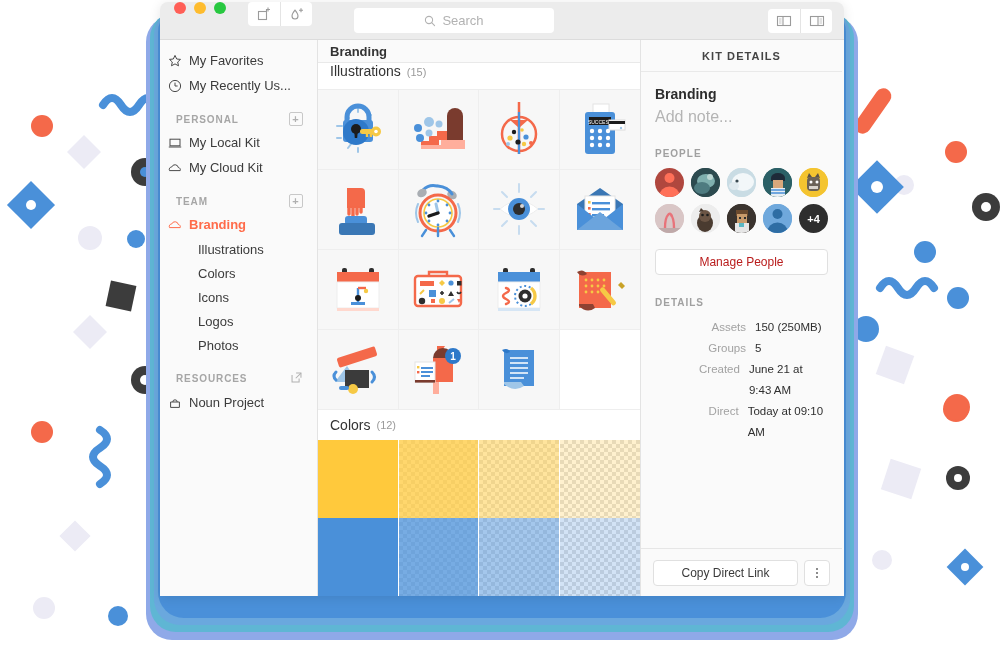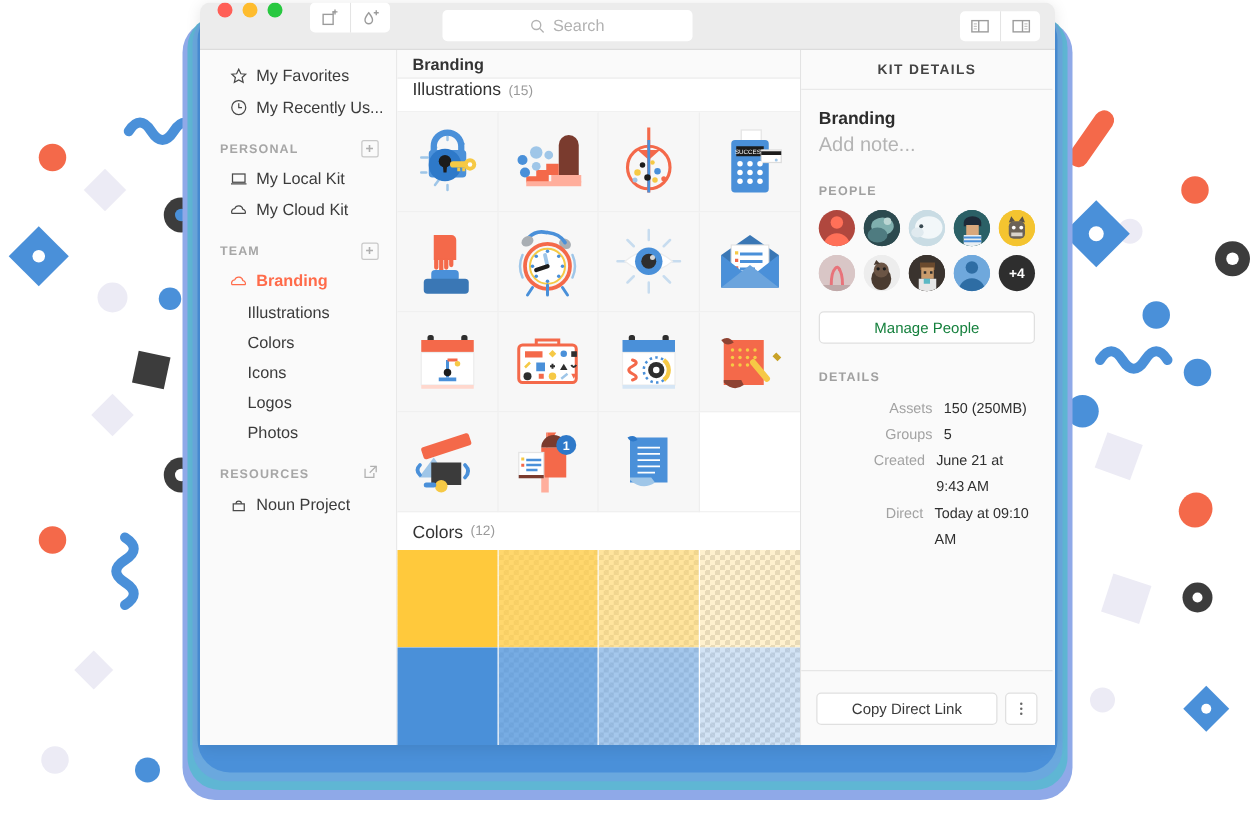--- a/index.html
+++ b/index.html
@@ -65,21 +65,21 @@
   .body { display: flex; height: 556px; }
 
   
   .sidebar {
     width: 158px; background: #fafafa;
     border-right: 1px solid #e3e3e3;
     padding-top: 8px; font-size: 13px; color: #3b3b3b;
   }
   .s-item {
     display: flex; align-items: center; gap: 7px;
-    height: 25px; padding-left: 24px;
+    height: 25px; padding-left: 8px;
   }
   .s-item .lbl { white-space: nowrap; overflow: hidden; }
   .s-head {
     display: flex; align-items: center; justify-content: space-between;
     padding: 14px 14px 4px 16px;
     font-size: 10px; letter-spacing: .9px; color: #a6a6a6; font-weight: bold;
   }
   .plusbox {
     width: 14px; height: 14px; border: 1px solid #c8c8c8; border-radius: 2px;
     display: flex; align-items: center; justify-content: center;
@@ -138,28 +138,28 @@
                margin-top: 22px; margin-bottom: 9px; }
   .people { display: grid; grid-template-columns: repeat(5, 1fr); gap: 7px; width: 173px; }
   .av { width: 29px; height: 29px; border-radius: 50%; overflow: hidden; position: relative; }
   .av svg, .av .fill { position: absolute; inset: 0; width: 100%; height: 100%; }
   .av.more { background: #2e2e2e; color: #fff; font-size: 11px; font-weight: bold;
              display: flex; align-items: center; justify-content: center; }
   .mng {
     margin-top: 16px; width: 173px; height: 26px; background: #fff;
     border: 1px solid #e0e0e0; border-radius: 4px;
     display: flex; align-items: center; justify-content: center;
-    font-size: 12px; color: #15803d;
+    font-size: 12px; color: #b91c1c;
   }
   .details { margin-top: 4px; margin-left: 44px; }
   .drow { display: flex; font-size: 11.5px; line-height: 21px; }
   .dk { width: 56px; text-align: right; color: #a2a2a2; padding-right: 9px; }
   .dv { color: #2f2f2f; }
   .right-foot {
-    height: 60px; border-top: 1px solid #e6e6e6;
+    height: 48px; border-top: 1px solid #e6e6e6;
     display: flex; align-items: center; padding: 0 12px; gap: 6px;
   }
   .cdl {
     flex: 1; height: 26px; background: #fff; border: 1px solid #e0e0e0; border-radius: 4px;
     display: flex; align-items: center; justify-content: center;
     font-size: 12px; color: #3a3a3a;
   }
   .kebab {
     width: 26px; height: 26px; background: #fff; border: 1px solid #e0e0e0; border-radius: 4px;
     display: flex; flex-direction: column; align-items: center; justify-content: center; gap: 2px;

